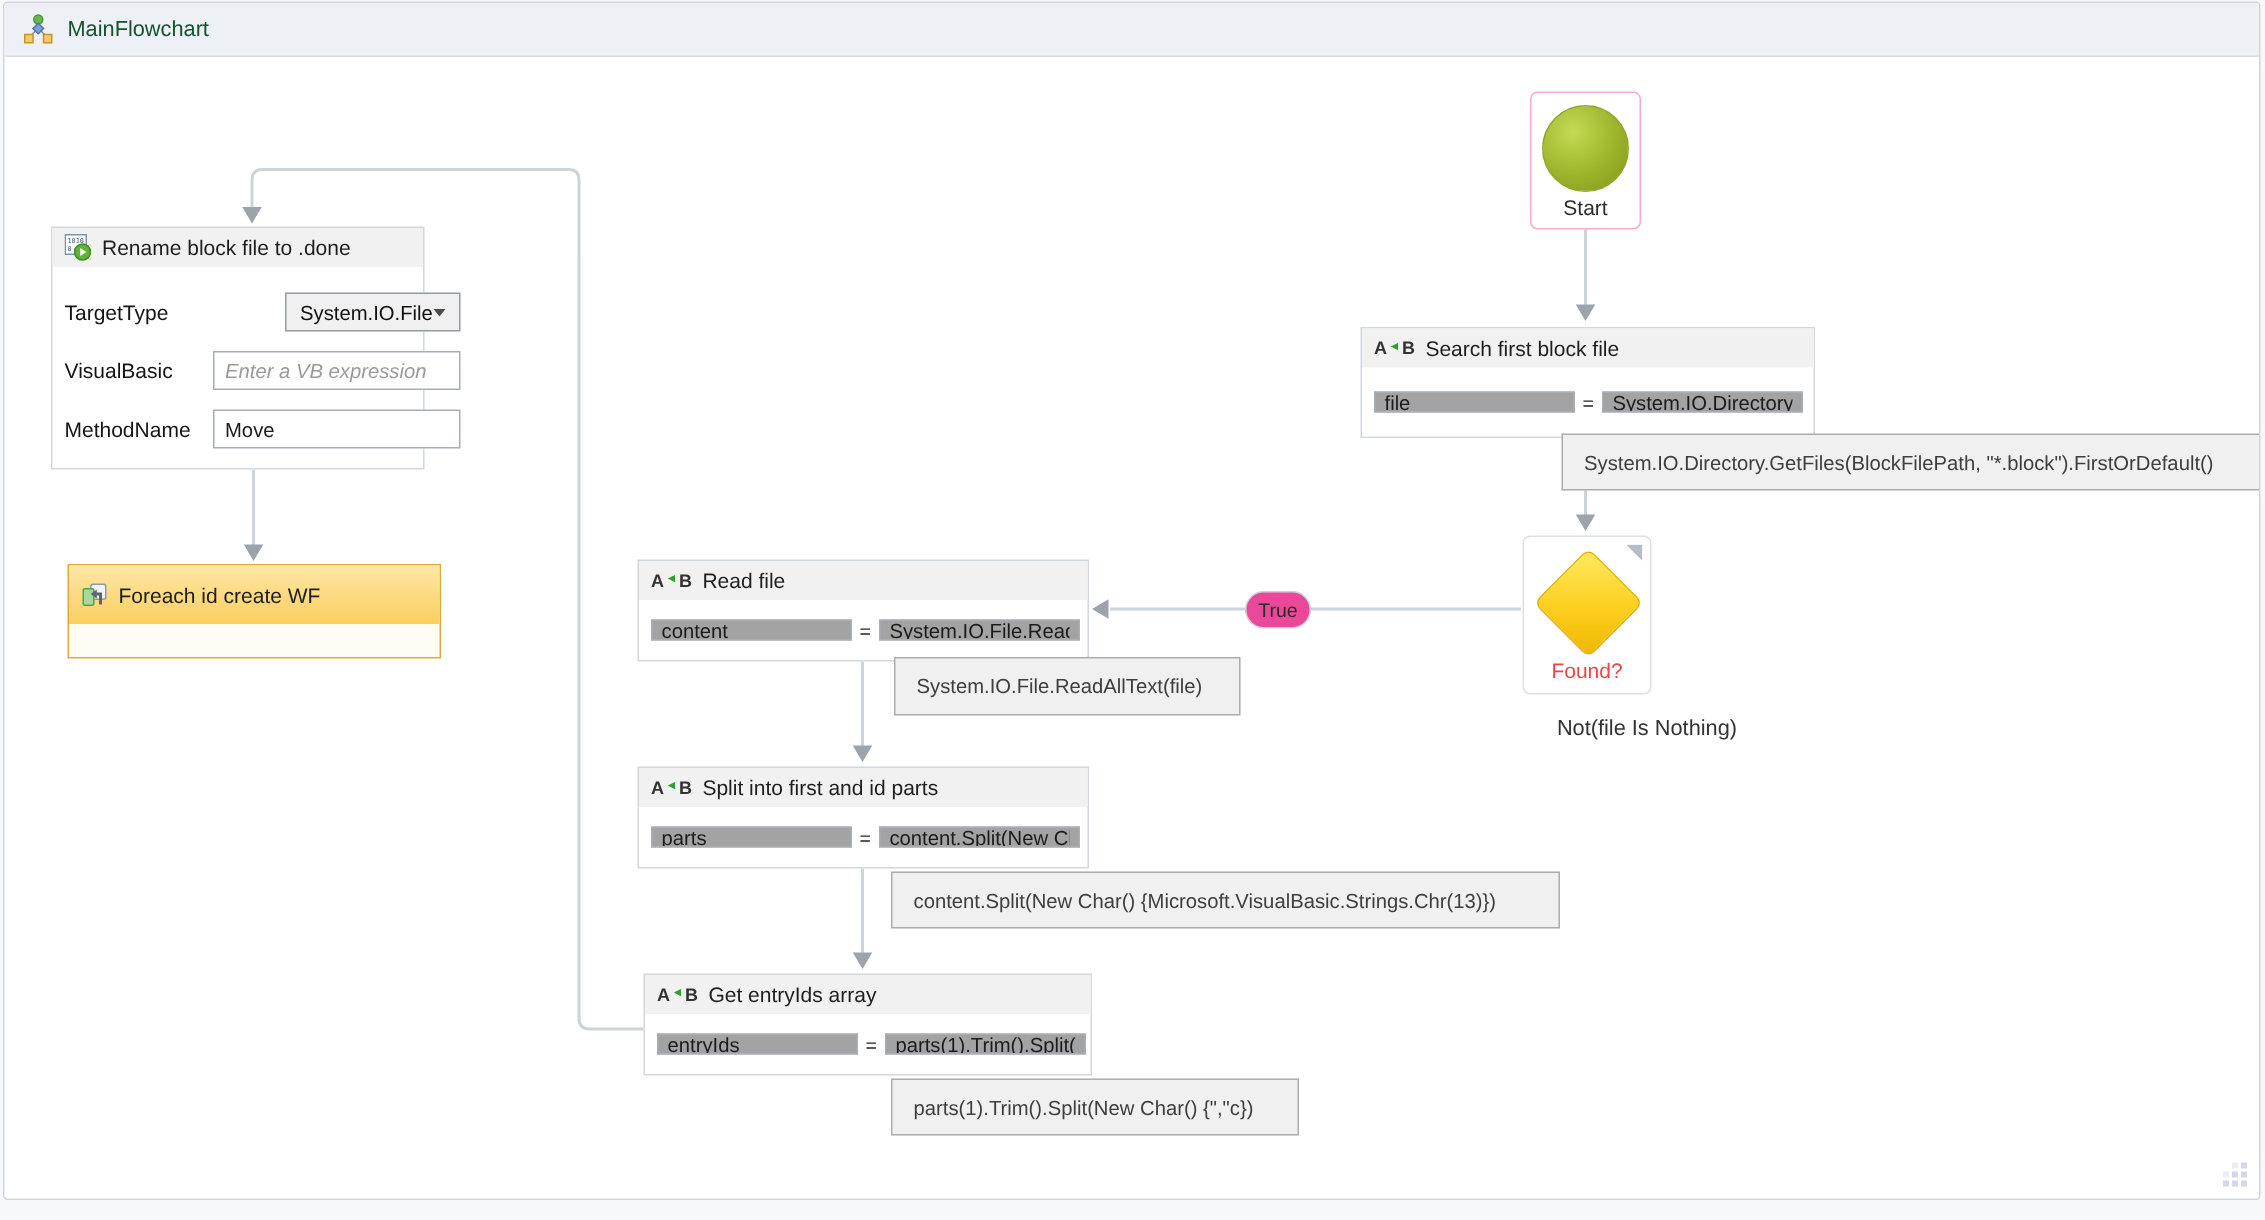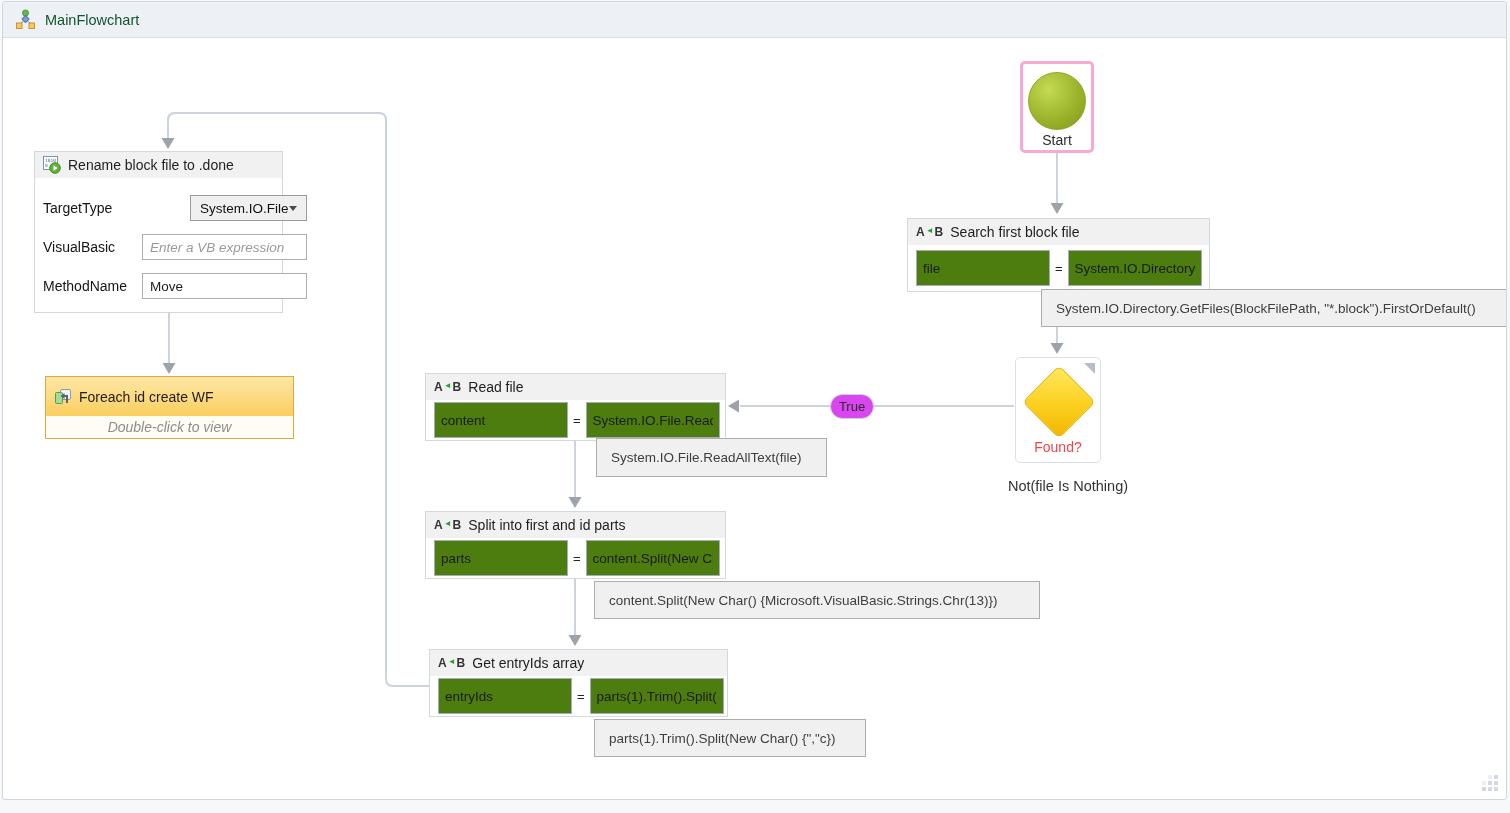--- a/index.html
+++ b/index.html
@@ -15,21 +15,21 @@
   svg.wires { position:absolute; left:0; top:0; pointer-events:none; }
 
   .node { position:absolute; background:#fff; }
   .boxed { border:1px solid #d2d8de; }
 
   
   .act-header { height:26px; background:#f1f1f1; display:flex; align-items:center;
                 gap:7px; padding:0 8px; font-size:14px; color:#1e1e1e; white-space:nowrap; }
   .act-body { display:flex; align-items:center; padding:0 8px; gap:5px; flex:1; }
   .assign { display:flex; flex-direction:column; }
-  input.field { width:134px; height:36px; border:1px solid #a6aeb8; background:#4d7c0f;
+  input.field { width:134px; height:14px; border:1px solid #a6aeb8; background:#a3a3a3;
                 font-family:"Liberation Sans", sans-serif; font-size:13.5px; color:#1b1b1b;
                 padding:0 6px; outline:none; }
   .eq { font-size:13px; color:#222; }
 
   .ab-icon { display:inline-flex; align-items:center; font-size:12px; font-weight:700;
              color:#333; line-height:1; }
   .ab-icon .arr { color:#2da02d; font-size:8px; margin:0 1px; transform:translateY(-1px); }
 
   
   .props { padding:17px 14px 10px 8px; display:grid; grid-template-columns:99px 1fr;
@@ -45,21 +45,21 @@
   input.prop-input::placeholder { color:#9a9a9a; font-style:italic; }
 
   
   .foreach { border:1px solid #e2a83e; background:#fffdf3; display:flex; flex-direction:column; }
   .foreach-header { height:39px; background:linear-gradient(#fde7a6,#fbce5f); display:flex;
                     align-items:center; gap:7px; padding:0 8px; font-size:14px; color:#1e1e1e; }
   .foreach-body { flex:1; display:flex; align-items:center; justify-content:center;
                   font-size:14px; font-style:italic; color:#8d8d8d; }
 
   
-  .startnode { border:3px solid #f9a8d4; border-radius:5px; text-align:center; }
+  .startnode { border:1px solid #f9a8d4; border-radius:5px; text-align:center; }
   .start-circle { width:58px; height:58px; border-radius:50%; margin:8px auto 2px;
                   background:radial-gradient(circle at 35% 30%, #c3da52 0%, #9cb42b 55%, #7e971c 100%);
                   border:1px solid #93a62c; }
   .start-label { font-size:14px; color:#2d2d2d; }
 
   
   .foundnode { border:1px solid #dbe0e8; border-radius:5px; }
   .diamond { position:absolute; left:17px; top:18px; width:52px; height:52px;
              transform:rotate(45deg); border-radius:6px;
              background:linear-gradient(135deg,#ffe961 0%,#fccf1e 55%,#eeb600 100%);
@@ -67,21 +67,21 @@
   .found-label { position:absolute; bottom:7px; width:100%; text-align:center;
                  font-size:14px; color:#ef4444; }
   .corner-tri { position:absolute; top:5px; right:5px; width:11px; height:11px;
                 background:#b7bdc7; clip-path:polygon(0 0, 100% 0, 100% 100%); }
   .cond-label { position:absolute; font-size:14.5px; color:#333; }
 
   .tooltip { position:absolute; background:#f0f0f0; border:1px solid #adadad; color:#3e3e3e;
              font-size:13.5px; display:flex; align-items:center; padding:0 14px;
              white-space:nowrap; overflow:hidden; z-index:5; }
 
-  .pill { position:absolute; background:#d946ef; border:1.5px solid #ccd3db; border-radius:13px;
+  .pill { position:absolute; background:#ec4899; border:1.5px solid #ccd3db; border-radius:13px;
           display:flex; align-items:center; justify-content:center; font-size:13px;
           color:#2b2b2b; z-index:2; }
 
   .grip { position:absolute; }
 </style>
 </head>
 <body>
 
 <div class="window">
 
@@ -146,21 +146,20 @@
   <div class="node foreach" style="left:42px; top:374px; width:249px; height:63px;">
     <div class="foreach-header">
       <svg width="18" height="18" viewBox="0 0 18 18">
         <rect x="6.5" y="1.5" width="10" height="10" rx="1.5" fill="#f2f5f8" stroke="#8c9aa8"></rect>
         <rect x="1.5" y="4.5" width="7" height="11" rx="1" fill="#a8d99a" stroke="#55a04e"></rect>
         <polyline points="13,15 13,8 10,8" fill="none" stroke="#5a6570" stroke-width="2"></polyline>
         <polygon points="10.5,5 10.5,11 6.5,8" fill="#5a6570"></polygon>
       </svg>
       <span>Foreach id create WF</span>
     </div>
-    <div class="foreach-body">Double-click to view</div>
   </div>
 
   <div class="node startnode" style="left:1017px; top:59px; width:74px; height:92px;">
     <div class="start-circle"></div>
     <div class="start-label">Start</div>
   </div>
 
   <div class="node boxed assign" style="left:904px; top:216px; width:303px; height:74px;">
     <div class="act-header">
       <span class="ab-icon">
@@ -177,21 +176,21 @@
     </div>
   </div>
 
   <div class="tooltip" style="left:1038px; top:287px; width:475px; height:38px;">System.IO.Directory.GetFiles(BlockFilePath, "*.block").FirstOrDefault()</div>
 
   <div class="node foundnode" style="left:1012px; top:355px; width:86px; height:106px;">
     <div class="corner-tri"></div>
     <div class="diamond"></div>
     <div class="found-label">Found?</div>
   </div>
-  <div class="cond-label" style="left:975px; top:476px; width:180px; text-align:center;">Not(file Is Nothing)</div>
+  <div class="cond-label" style="left:975px; top:476px; width:180px; text-align:right;">Not(file Is Nothing)</div>
 
   <div class="pill" style="left:827px; top:392px; width:44px; height:25px;">True</div>
 
   <div class="node boxed assign" style="left:422px; top:371px; width:301px; height:68px;">
     <div class="act-header">
       <span class="ab-icon">
           <span>A</span>
           <span class="arr">◄</span>
           <span>B</span>
         </span>

